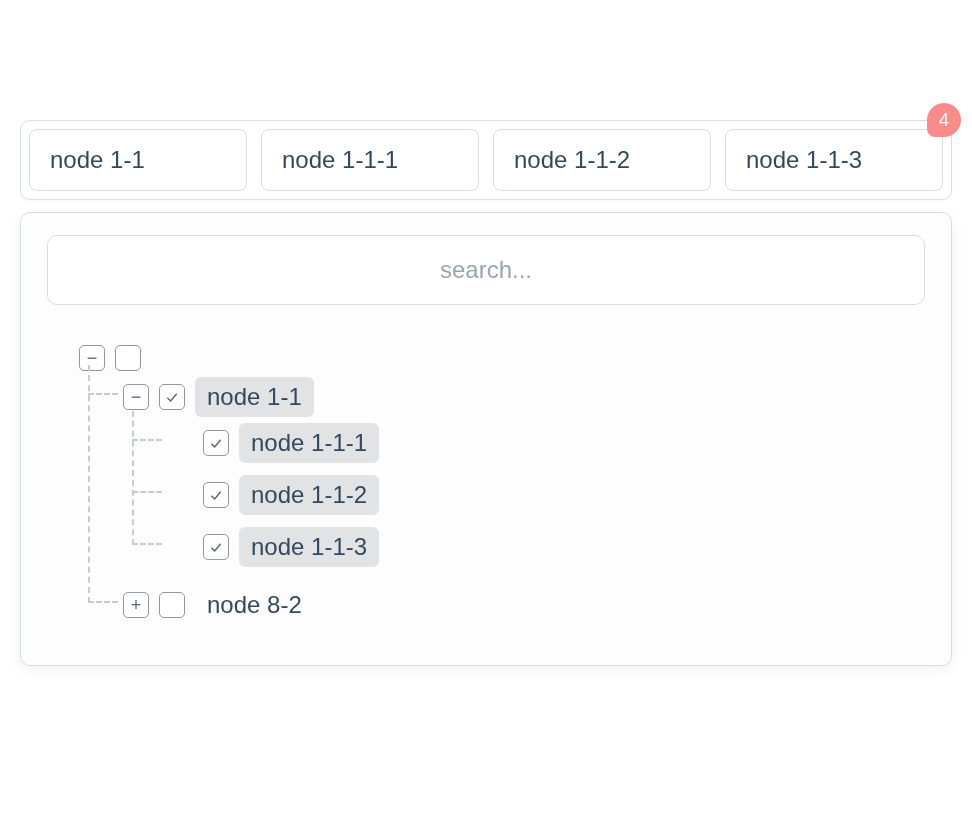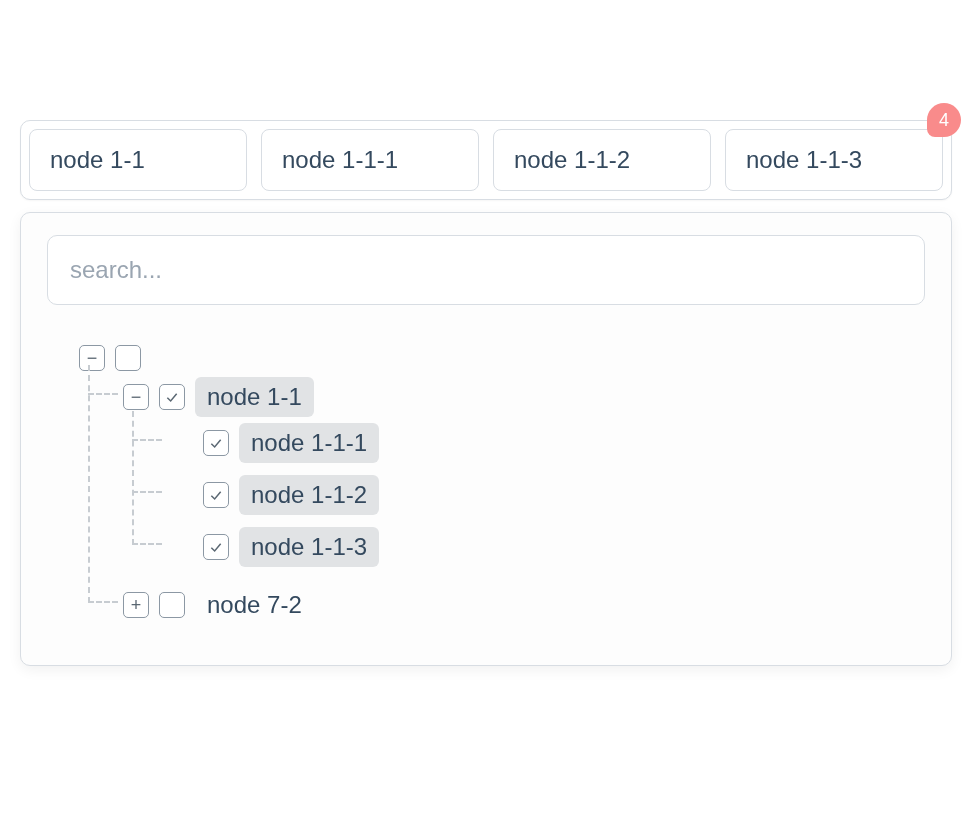--- a/index.html
+++ b/index.html
@@ -63,20 +63,21 @@
     padding: 22px 26px 28px 26px;
   }
   .search {
     width: 100%;
     border: 1px solid #d8dde3;
     border-radius: 10px;
     padding: 20px 22px;
     font-size: 24px;
     color: #34495e;
     background: #fff;
+    text-align: center;
   }
   .search::placeholder { color: #9aa5b1; }
 
   
   .tree {
     margin-top: 34px;
     padding-left: 32px;
     font-size: 24px;
     color: #34495e;
   }
@@ -257,21 +258,21 @@
                 </li>
               </ul>
             </li>
 
             <li>
               <div class="row">
                 <span class="toggle">+</span>
                 <span class="checkbox">
                   
                 </span>
-                <span class="label">node 7-2</span>
+                <span class="label">node 8-2</span>
               </div>
             </li>
           </ul>
         </li>
       </ul>
     </div>
   </div>
 
 </div>
 

